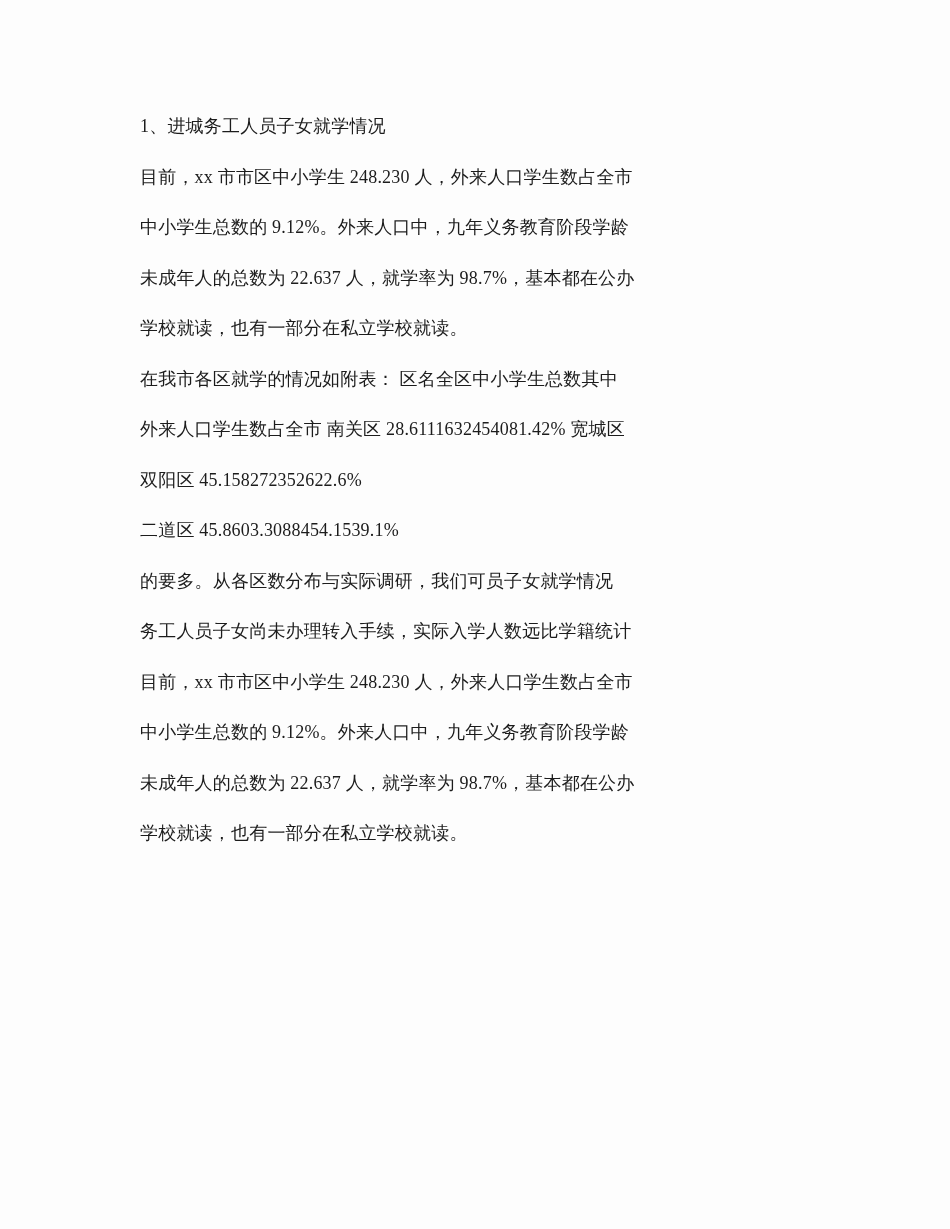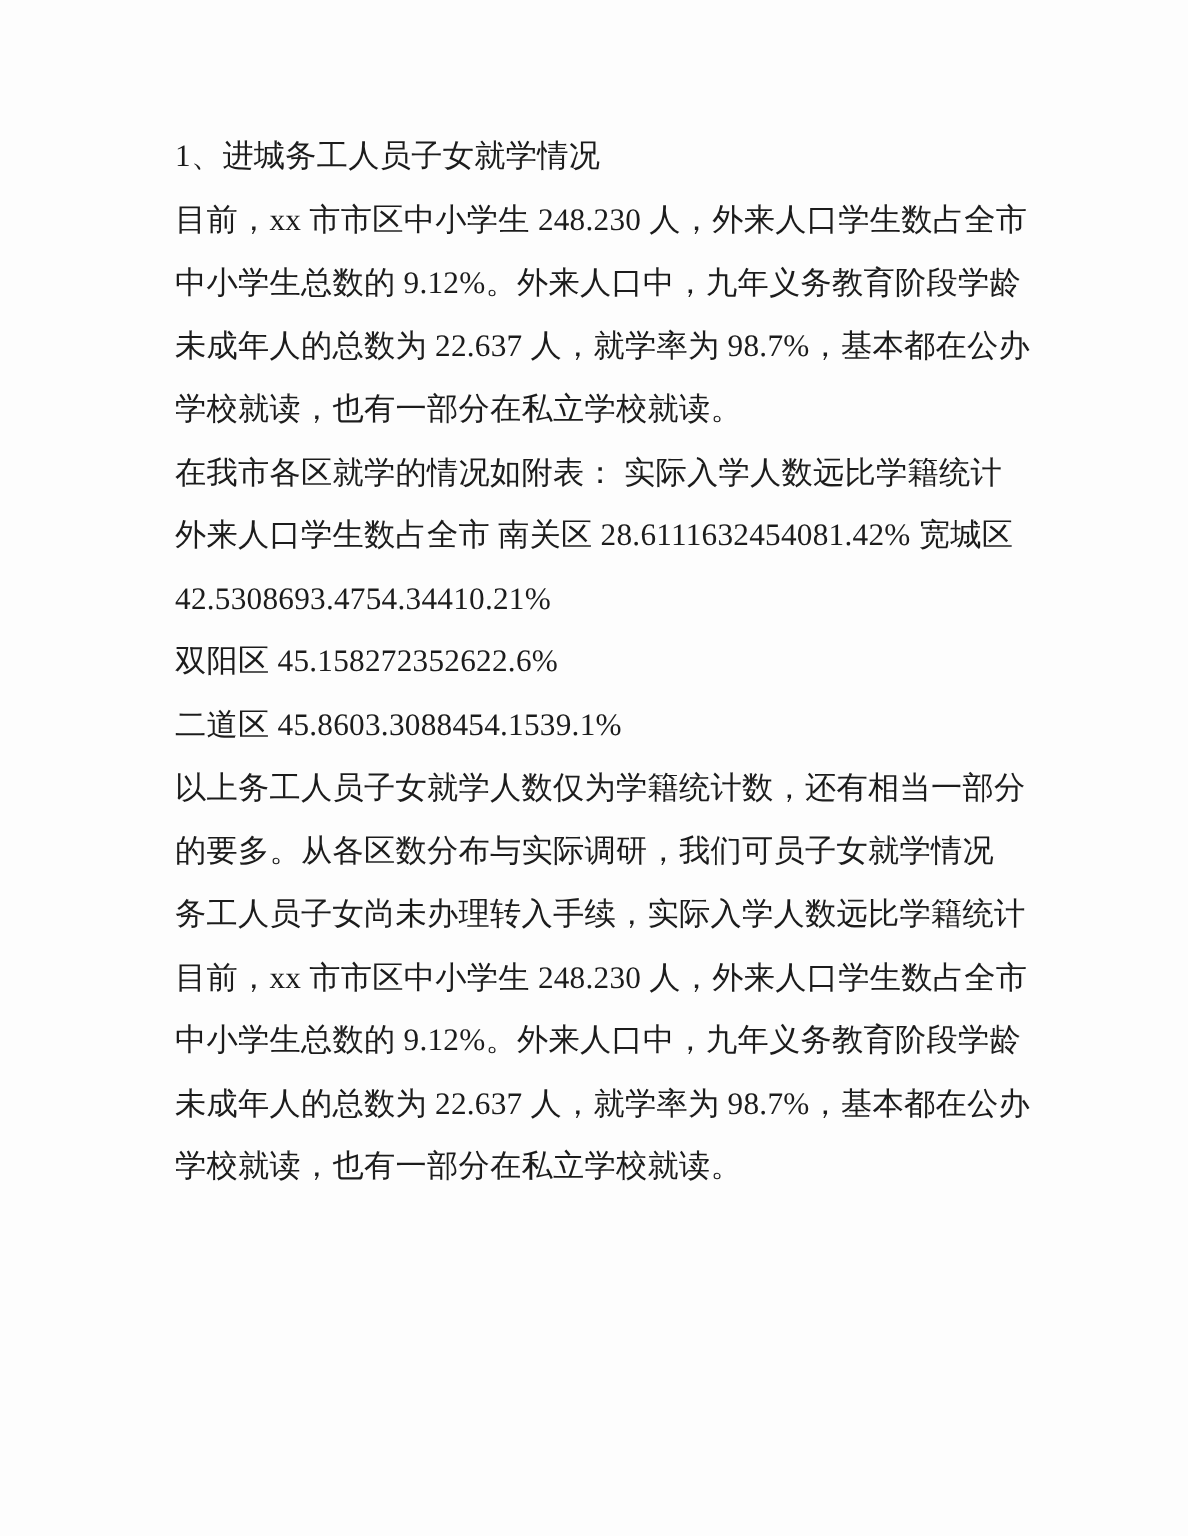--- a/index.html
+++ b/index.html
@@ -21,44 +21,42 @@
   .textblock {
     position: absolute;
     left: 140px;
     top: 101px;
     width: 700px;
   }
   .line {
     margin: 0;
     padding: 0;
     font-family: "Liberation Serif", "DejaVu Serif", serif;
-    font-size: 25px;
+    font-size: 18px;
     line-height: 50.5px;
     letter-spacing: 0.2px;
     color: #1c1c1c;
     white-space: nowrap;
     text-align: left;
   }
 </style>
 </head>
 <body>
 
 <div class="page">
   <div class="textblock">
     <p class="line">1、进城务工人员子女就学情况</p>
     <p class="line">目前，xx 市市区中小学生 248.230 人，外来人口学生数占全市</p>
     <p class="line">中小学生总数的 9.12%。外来人口中，九年义务教育阶段学龄</p>
     <p class="line">未成年人的总数为 22.637 人，就学率为 98.7%，基本都在公办</p>
     <p class="line">学校就读，也有一部分在私立学校就读。</p>
-    <p class="line">在我市各区就学的情况如附表： 实际入学人数远比学籍统计</p>
+    <p class="line">在我市各区就学的情况如附表： 区名全区中小学生总数其中</p>
     <p class="line">外来人口学生数占全市 南关区 28.6111632454081.42% 宽城区</p>
-    <p class="line">42.5308693.4754.34410.21%</p>
     <p class="line">双阳区 45.158272352622.6%</p>
     <p class="line">二道区 45.8603.3088454.1539.1%</p>
-    <p class="line">以上务工人员子女就学人数仅为学籍统计数，还有相当一部分</p>
     <p class="line">的要多。从各区数分布与实际调研，我们可员子女就学情况</p>
     <p class="line">务工人员子女尚未办理转入手续，实际入学人数远比学籍统计</p>
     <p class="line">目前，xx 市市区中小学生 248.230 人，外来人口学生数占全市</p>
     <p class="line">中小学生总数的 9.12%。外来人口中，九年义务教育阶段学龄</p>
     <p class="line">未成年人的总数为 22.637 人，就学率为 98.7%，基本都在公办</p>
     <p class="line">学校就读，也有一部分在私立学校就读。</p>
   </div>
 </div>
 
 </body></html>

